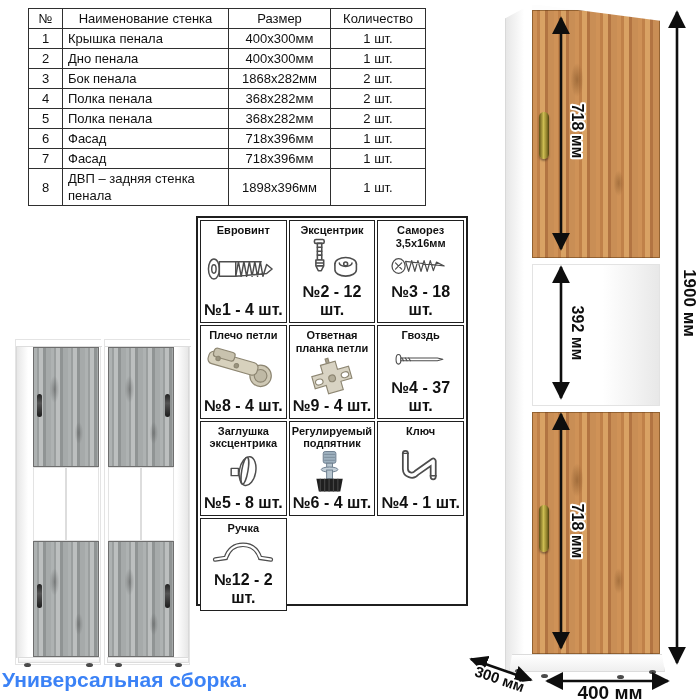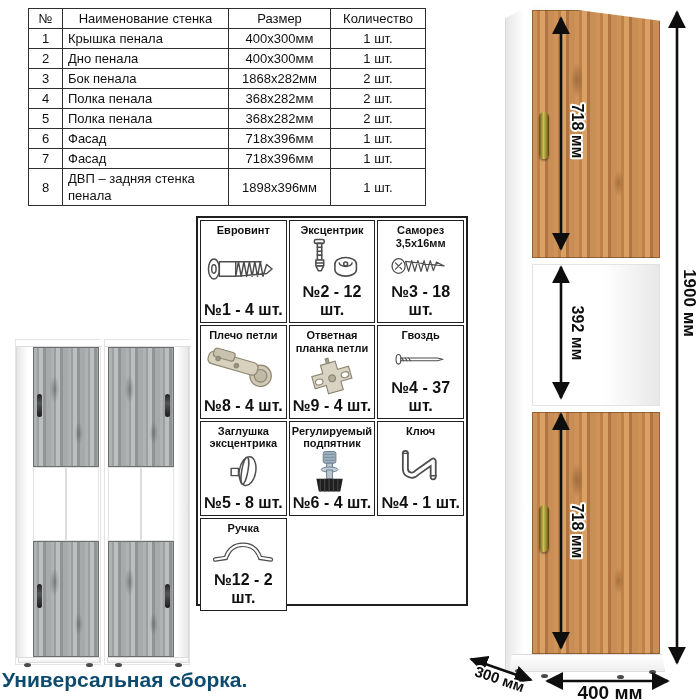--- a/index.html
+++ b/index.html
@@ -49,21 +49,21 @@
       background:linear-gradient(90deg,#5e5014,#cdbd52 45%,#8a7a28 80%,#4d400f);
       box-shadow:0 2px 2px rgba(0,0,0,.35);}
   .tri{position:absolute;background:#fff;}
 
   
   #dims{position:absolute;left:0;top:0;}
   #dims line{stroke:#0e0e0e;stroke-width:2.6;}
   #dims text{font-family:"Liberation Sans",sans-serif;font-weight:bold;fill:#0e0e0e;
       paint-order:stroke;stroke:#ffffff;stroke-width:4px;stroke-linejoin:round;}
 
-  #footer-title{position:absolute;left:2px;top:668px;font-size:21px;font-weight:bold;color:#0c4a6e;}
+  #footer-title{position:absolute;left:2px;top:668px;font-size:21px;font-weight:bold;color:#3b82f6;}
   .lineart{stroke:#4d4d4d;stroke-width:1.6;fill:#fff;stroke-linejoin:round;stroke-linecap:round;}
 </style>
 </head>
 <body>
 
 <div id="page">
 
   <table id="parts-table">
     <colgroup>
         <col style="width:34px">

